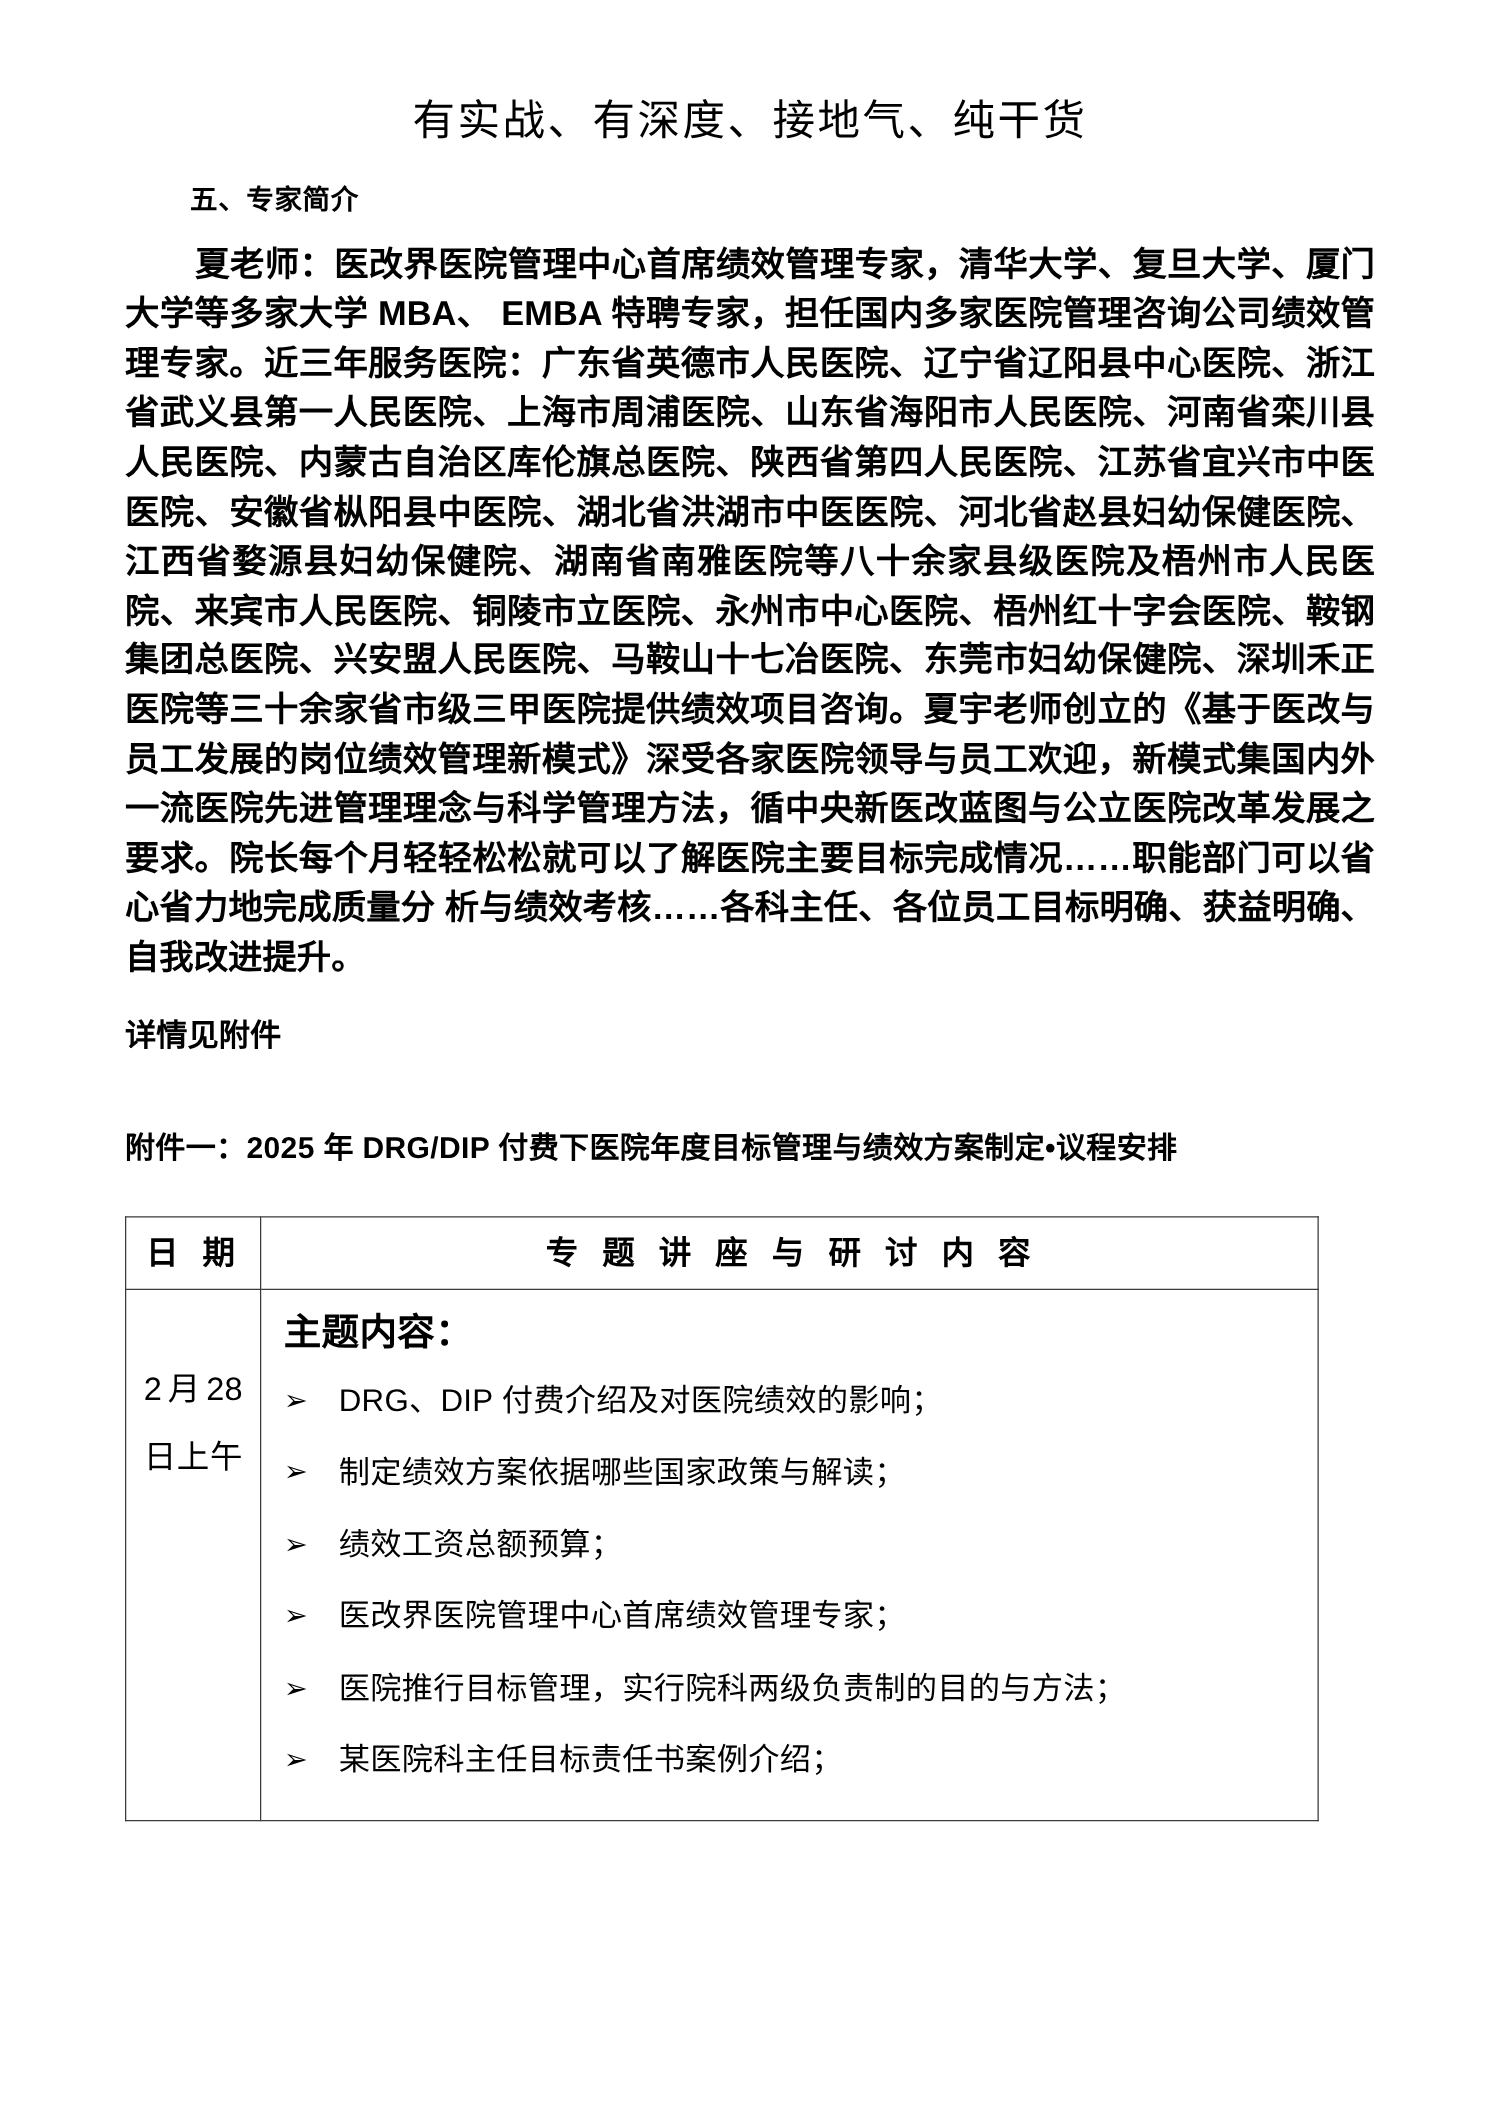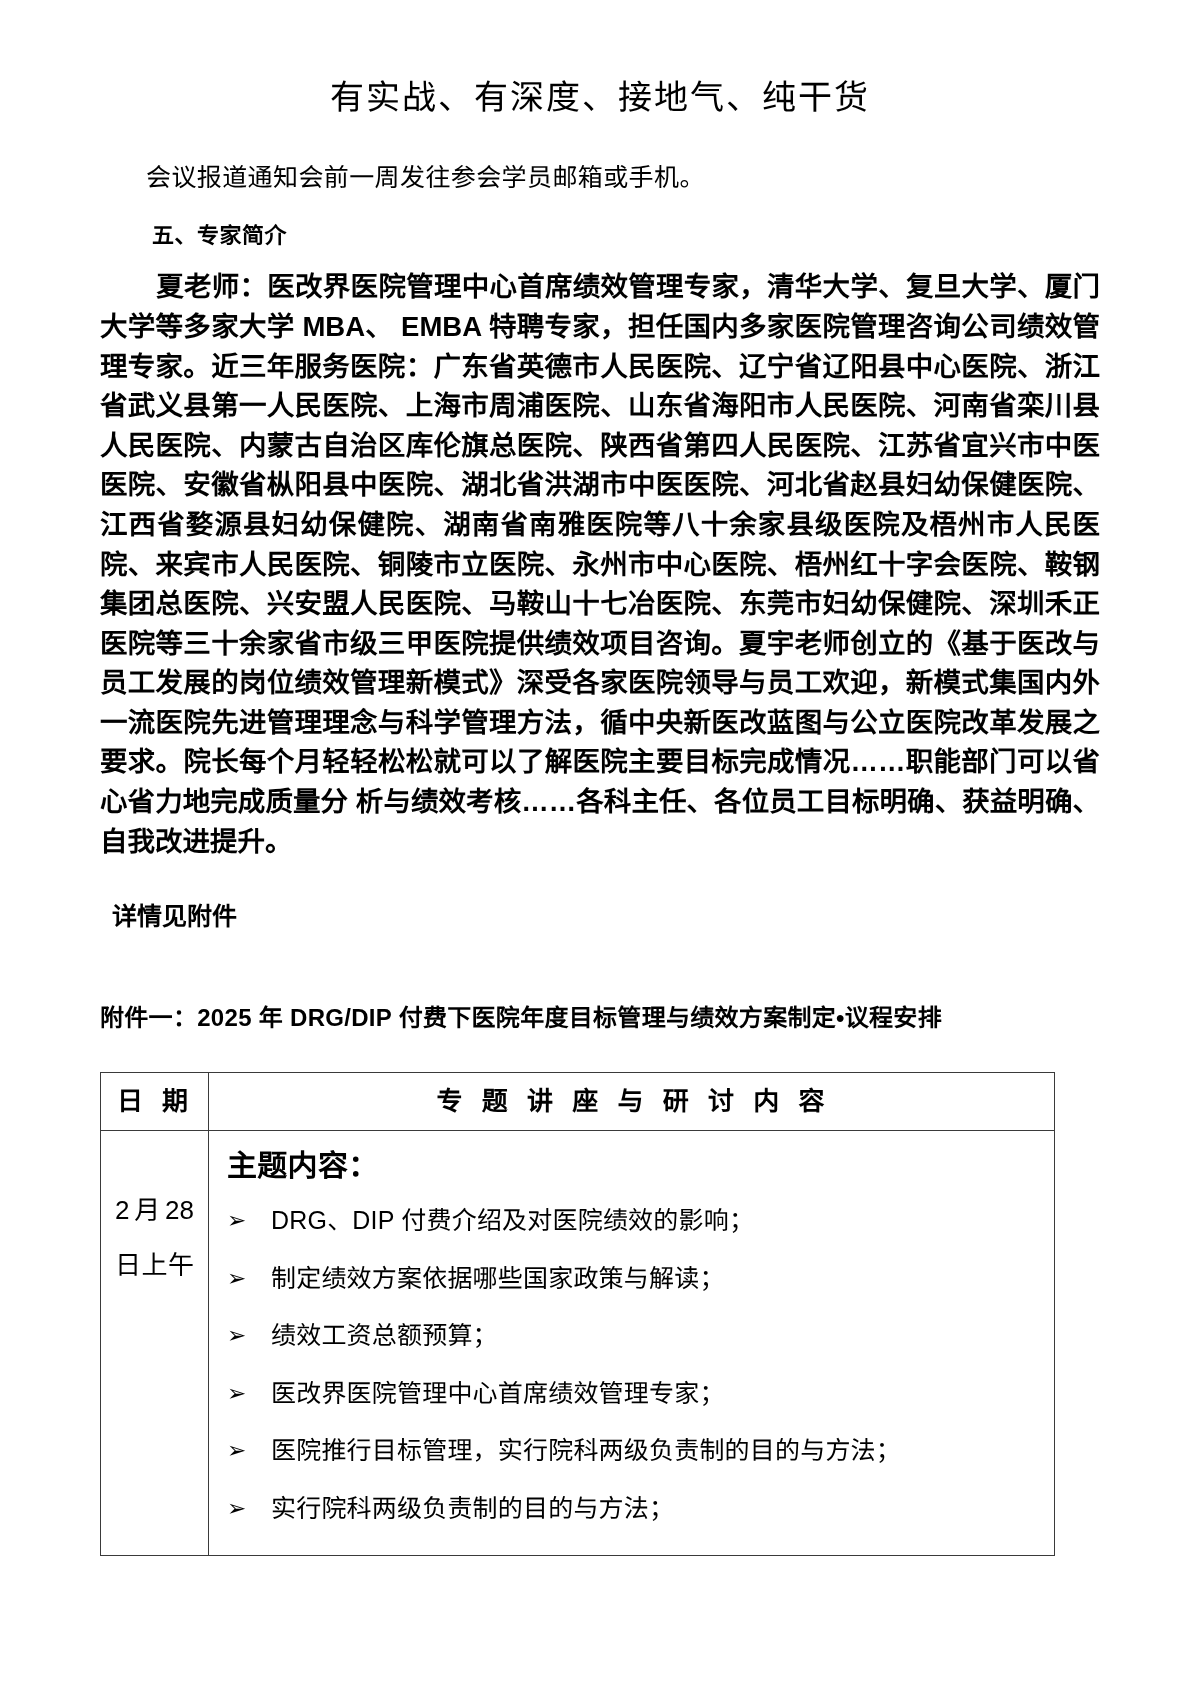--- a/index.html
+++ b/index.html
@@ -68,21 +68,21 @@
     line-height: 1.44;
     letter-spacing: 0px;
     word-break: break-all;
   }
   .bio-para .indent { display: inline-block; width: 56px; }
 
   
   .note-bold {
     font-size: 25px;
     font-weight: bold;
-    margin: 12px;
+    margin: 0;
     padding-top: 26px;
     line-height: 1.4;
   }
 
   
   .attach-heading {
     font-size: 24px;
     font-weight: bold;
     margin: 0;
     padding-top: 48px;
@@ -163,21 +163,20 @@
   }
   ul.topic-list li .txt { flex: 1 1 auto; }
 </style>
 </head>
 <body>
 
 <div class="page">
 
   <h1 class="doc-title">有实战、有深度、接地气、纯干货</h1>
 
-  <p class="para-normal">会议报道通知会前一周发往参会学员邮箱或手机。</p>
 
   <h2 class="section-heading">五、专家简介</h2>
 
   <p class="bio-para"><span class="indent"></span><span>夏老师：医改界医院管理中心首席绩效管理专家，清华大学、复旦大学、厦门大学等多家大学 MBA、 EMBA 特聘专家，担任国内多家医院管理咨询公司绩效管理专家。近三年服务医院：广东省英德市人民医院、辽宁省辽阳县中心医院、浙江省武义县第一人民医院、上海市周浦医院、山东省海阳市人民医院、河南省栾川县人民医院、内蒙古自治区库伦旗总医院、陕西省第四人民医院、江苏省宜兴市中医医院、安徽省枞阳县中医院、湖北省洪湖市中医医院、河北省赵县妇幼保健医院、江西省婺源县妇幼保健院、湖南省南雅医院等八十余家县级医院及梧州市人民医院、来宾市人民医院、铜陵市立医院、永州市中心医院、梧州红十字会医院、鞍钢集团总医院、兴安盟人民医院、马鞍山十七冶医院、东莞市妇幼保健院、深圳禾正医院等三十余家省市级三甲医院提供绩效项目咨询。夏宇老师创立的《基于医改与员工发展的岗位绩效管理新模式》深受各家医院领导与员工欢迎，新模式集国内外一流医院先进管理理念与科学管理方法，循中央新医改蓝图与公立医院改革发展之要求。院长每个月轻轻松松就可以了解医院主要目标完成情况……职能部门可以省心省力地完成质量分 析与绩效考核……各科主任、各位员工目标明确、获益明确、自我改进提升。</span></p>
 
   <p class="note-bold">详情见附件</p>
 
   <p class="attach-heading">附件一：2025 年 DRG/DIP 付费下医院年度目标管理与绩效方案制定•议程安排</p>
 
   <div class="agenda-table-wrap">
@@ -216,21 +215,21 @@
                 <li>
                   <span class="marker">➢</span>
                   <span class="txt">医改界医院管理中心首席绩效管理专家；</span>
                 </li>
                 <li>
                   <span class="marker">➢</span>
                   <span class="txt">医院推行目标管理，实行院科两级负责制的目的与方法；</span>
                 </li>
                 <li>
                   <span class="marker">➢</span>
-                  <span class="txt">实行院科两级负责制的目的与方法；</span>
+                  <span class="txt">某医院科主任目标责任书案例介绍；</span>
                 </li>
               </ul>
             </div>
           </td>
         </tr>
       </tbody>
     </table>
   </div>
 
 </div>

